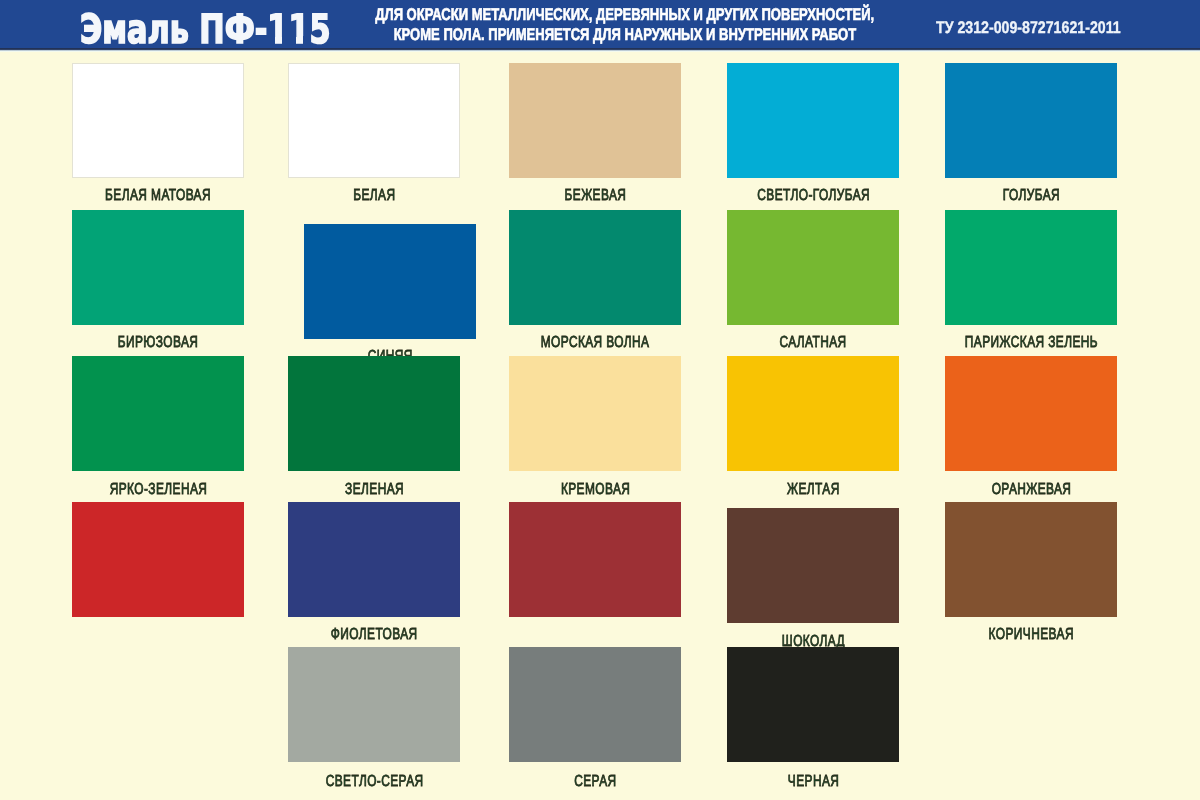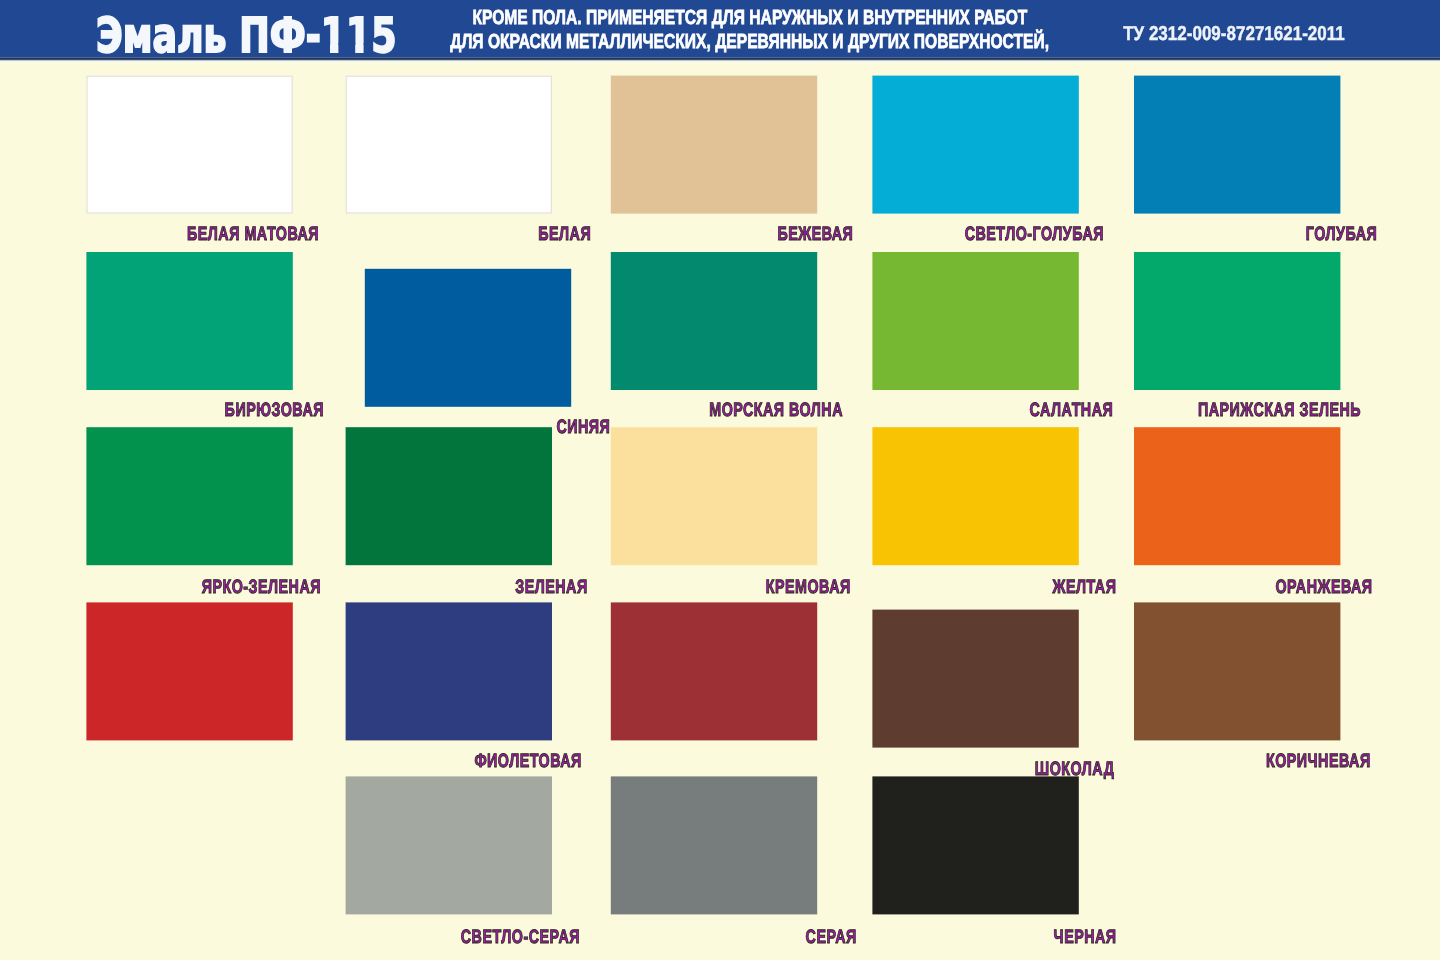--- a/index.html
+++ b/index.html
@@ -9,32 +9,32 @@
   #header-underline{position:absolute;left:0;top:48px;width:1200px;height:4px;background:linear-gradient(to bottom,#223257 0%,#223257 35%,#9fb1c4 55%,#eef8f4 75%,#f8fbe8 100%);}
   .hdr-title{position:absolute;left:79.5px;top:6px;color:#f4f7fb;font-family:"DejaVu Sans Condensed","DejaVu Sans",sans-serif;font-weight:bold;font-size:40.2px;line-height:48px;white-space:nowrap;transform:scaleX(0.838);transform-origin:left top;-webkit-text-stroke:1.6px #f4f7fb;}
   .hdr-sub{position:absolute;left:125px;top:5.2px;width:1000px;color:#fff;font-weight:bold;font-size:17px;line-height:19.4px;text-align:center;white-space:nowrap;}
   .hdr-sub span{display:inline-block;transform:scaleX(0.766);transform-origin:center center;-webkit-text-stroke:0.65px #ffffff;}
   .hdr-sub .ln{display:block;}
   .hdr-tu{position:absolute;left:936px;top:20px;color:#eef3f9;font-weight:bold;font-size:16.8px;line-height:16px;white-space:nowrap;transform:scaleX(0.845);transform-origin:left top;-webkit-text-stroke:0.35px #eef3f9;}
   .swatch{position:absolute;}
   .serif-mask{position:absolute;background:#214892;top:36px;height:9px;width:6px;}
   .chip{width:172px;height:115px;}
   .chip.bordered{box-sizing:border-box;border:1px solid #e3e2d4;}
-  .label{position:absolute;left:-40px;width:252px;text-align:right;color:#a21caf;font-weight:bold;font-size:16px;line-height:16px;white-space:nowrap;}
+  .label{position:absolute;left:-40px;width:252px;text-align:center;color:#14532d;font-weight:normal;font-size:16px;line-height:16px;white-space:nowrap;}
   .label span{display:inline-block;transform:scaleX(0.745);transform-origin:center center;letter-spacing:0.55px;margin-right:-0.55px;-webkit-text-stroke:0.8px #282818;}
 </style>
 </head>
 <body>
 
 <div id="page">
   <div id="header">
     <div class="hdr-title">Эмаль ПФ-115</div>
     <div class="hdr-sub">
+      <div class="ln"><span>ДЛЯ ОКРАСКИ МЕТАЛЛИЧЕСКИХ, ДЕРЕВЯННЫХ И ДРУГИХ ПОВЕРХНОСТЕЙ,</span></div>
       <div class="ln"><span>КРОМЕ ПОЛА. ПРИМЕНЯЕТСЯ ДЛЯ НАРУЖНЫХ И ВНУТРЕННИХ РАБОТ</span></div>
-      <div class="ln"><span>ДЛЯ ОКРАСКИ МЕТАЛЛИЧЕСКИХ, ДЕРЕВЯННЫХ И ДРУГИХ ПОВЕРХНОСТЕЙ,</span></div>
     </div>
     <div class="hdr-tu">ТУ 2312-009-87271621-2011</div>
   </div>
     <div class="serif-mask" style="left:269px"></div>
     <div class="serif-mask" style="left:281.8px;width:6.2px"></div>
     <div class="serif-mask" style="left:290px"></div>
     <div class="serif-mask" style="left:302.8px;width:6.2px"></div>
   <div id="header-underline"></div>
   <div id="grid">
       <div class="swatch" style="left: 72px; top: 63px;">

